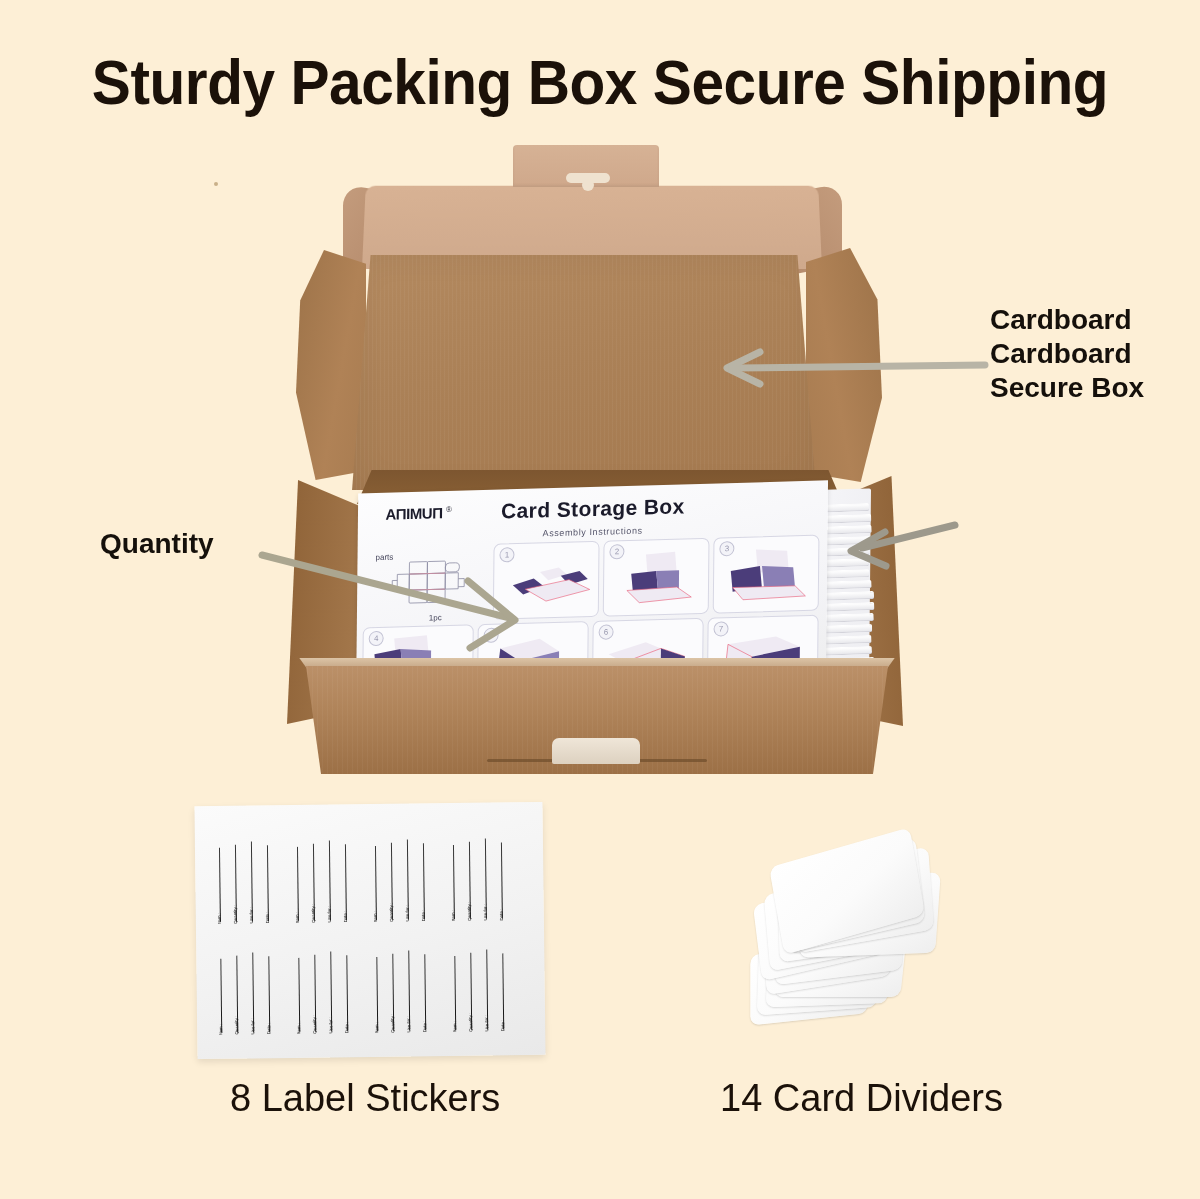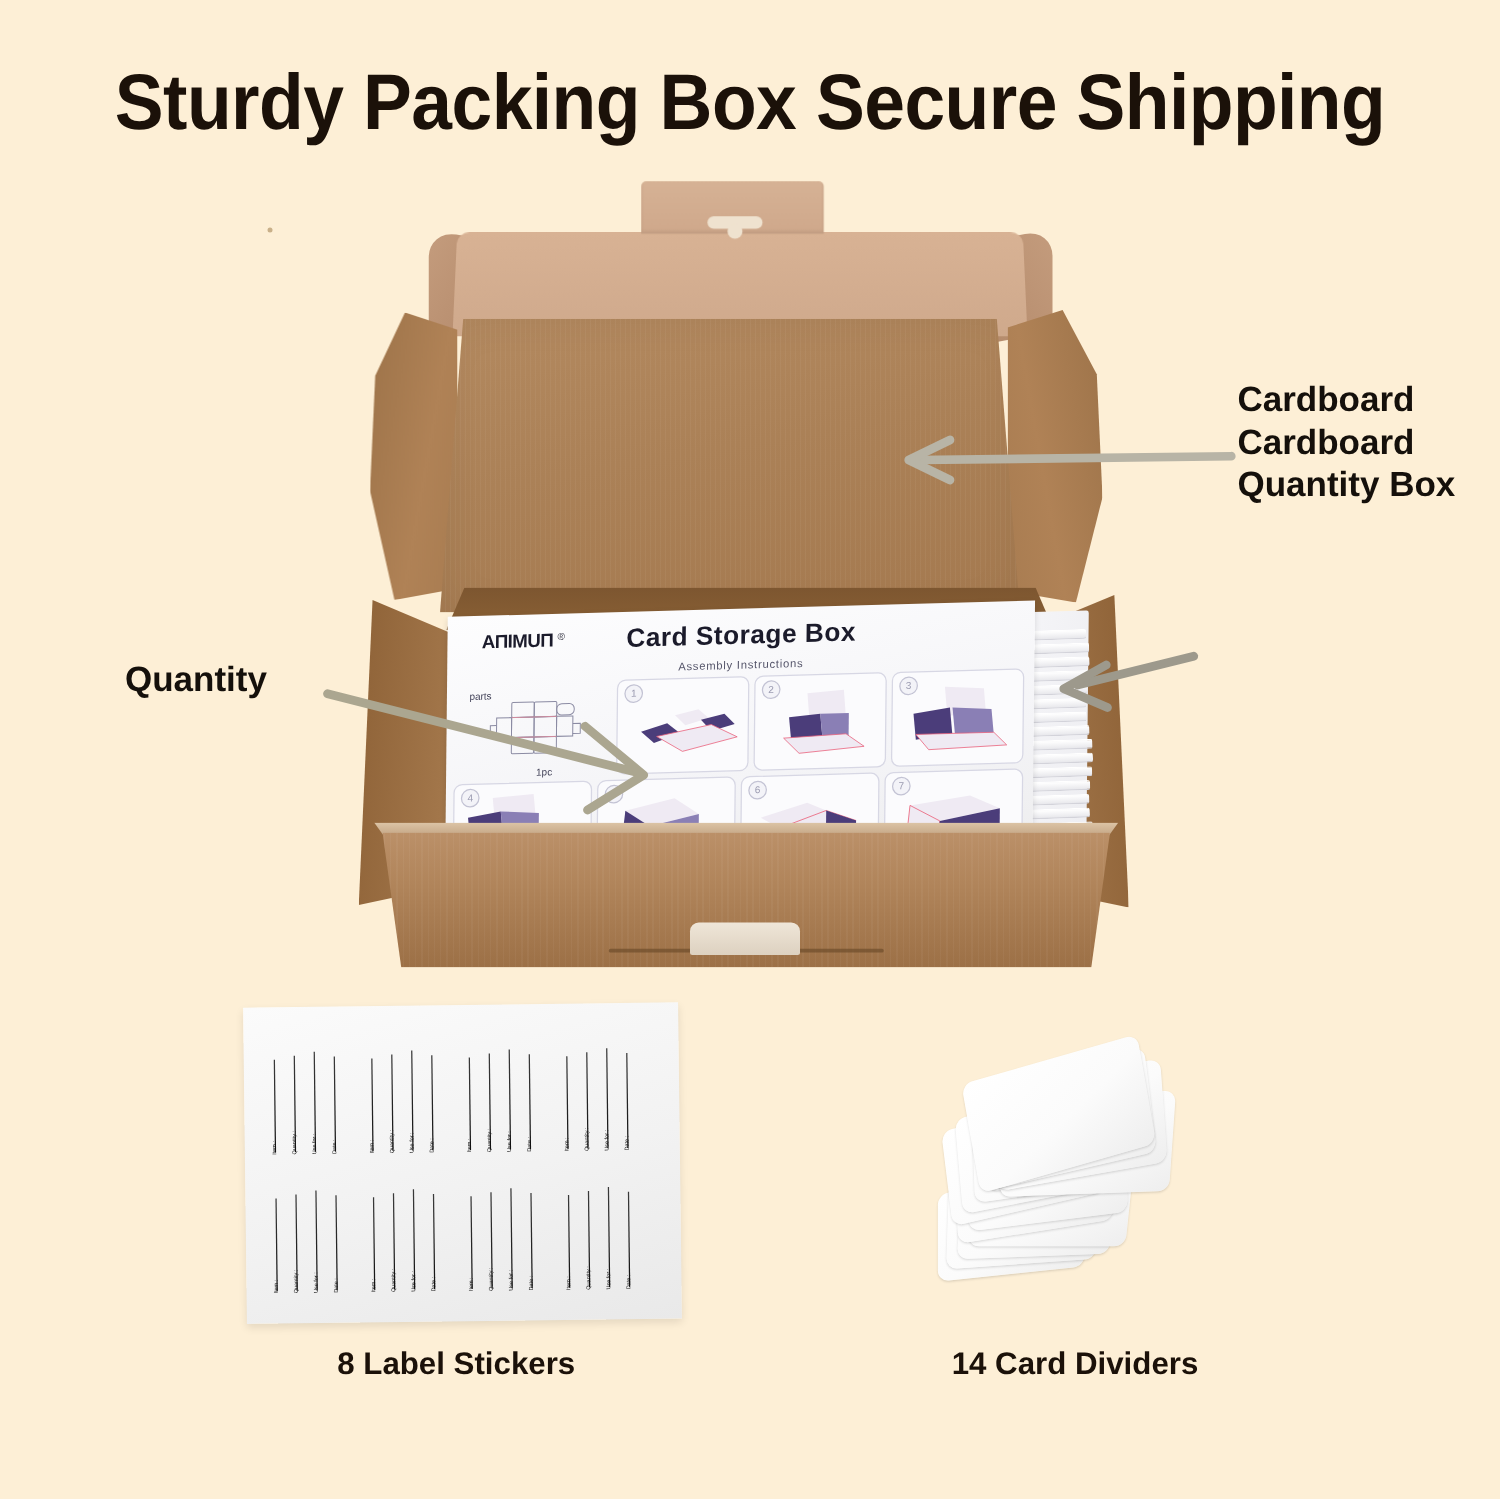--- a/index.html
+++ b/index.html
@@ -39,22 +39,22 @@
   #label-7pack{left:979px;top:495px;width:210px;text-align:left;}
   #label-assembly{left:100px;top:527px;width:215px;text-align:left;}
 
   
   .arrow-svg{position:absolute;left:0;top:0;width:1200px;height:1199px;pointer-events:none;}
 
   
   .caption{
     position:absolute;
     font-family:"Liberation Sans Narrow","Liberation Sans",sans-serif;
-    font-weight:bold;
-    font-size:25px;
+    font-weight:normal;
+    font-size:38px;
     color:#1b1109;
     letter-spacing:0px;
     white-space:nowrap;
   }
   #caption-stickers{left:230px;top:1077px;width:270px;text-align:center;}
   #caption-dividers{left:720px;top:1077px;width:280px;text-align:center;}
 
   
   .box-wrap{position:absolute;left:0;top:0;width:1200px;height:820px;}
 
@@ -460,21 +460,21 @@
 
     <g>
       <path d="M262 555 L510 618" stroke="#aba690" stroke-width="7" fill="none" stroke-linecap="round"></path>
       <path d="M468 581 L515 620 L470 648" stroke="#aba690" stroke-width="7" fill="none" stroke-linecap="round" stroke-linejoin="round"></path>
     </g>
   </svg>
 
   <div class="callout" id="label-corrugated">
     <div>Cardboard</div>
     <div>Cardboard</div>
-    <div>Quantity Box</div>
+    <div>Secure Box</div>
   </div>
 
 
   <div class="callout" id="label-assembly">
     <div>Quantity</div>
   </div>
 
   <div class="sticker-sheet">
     <div class="sticker-grid" id="sticker-grid">
         <div class="sticker">

